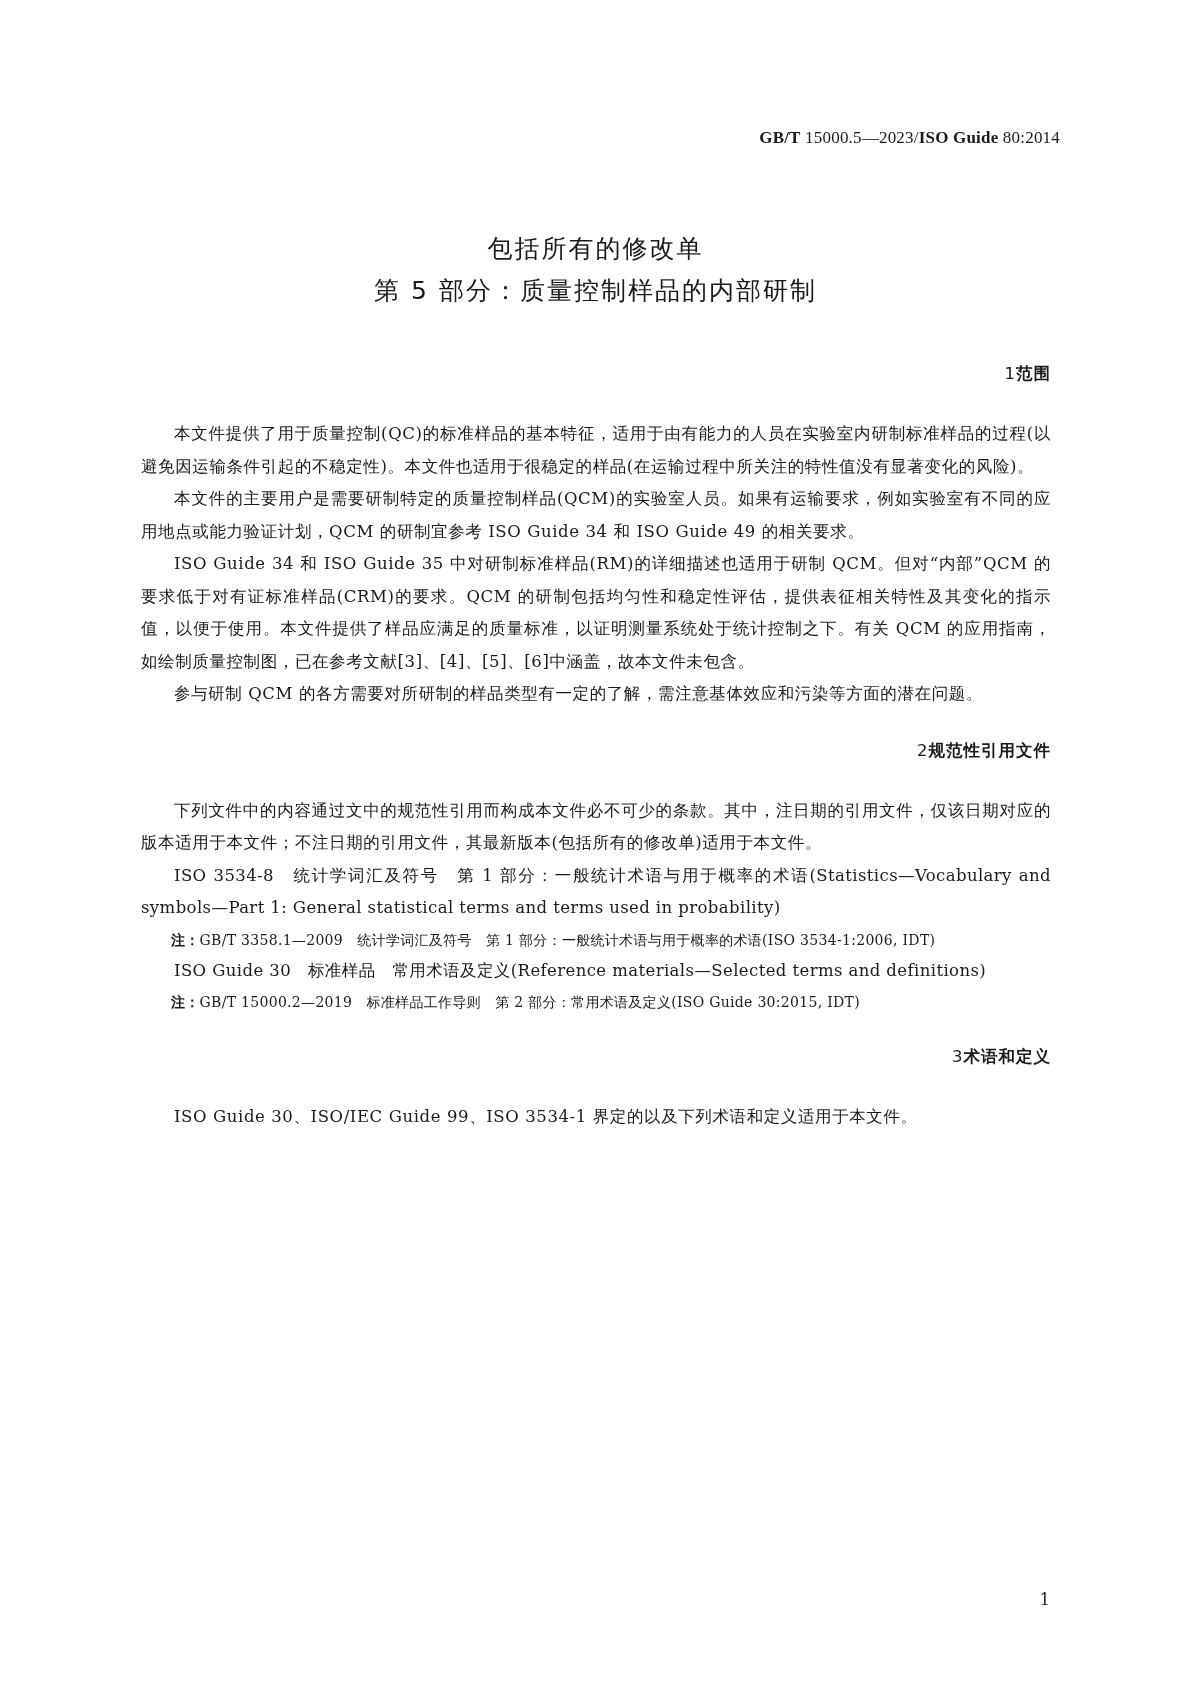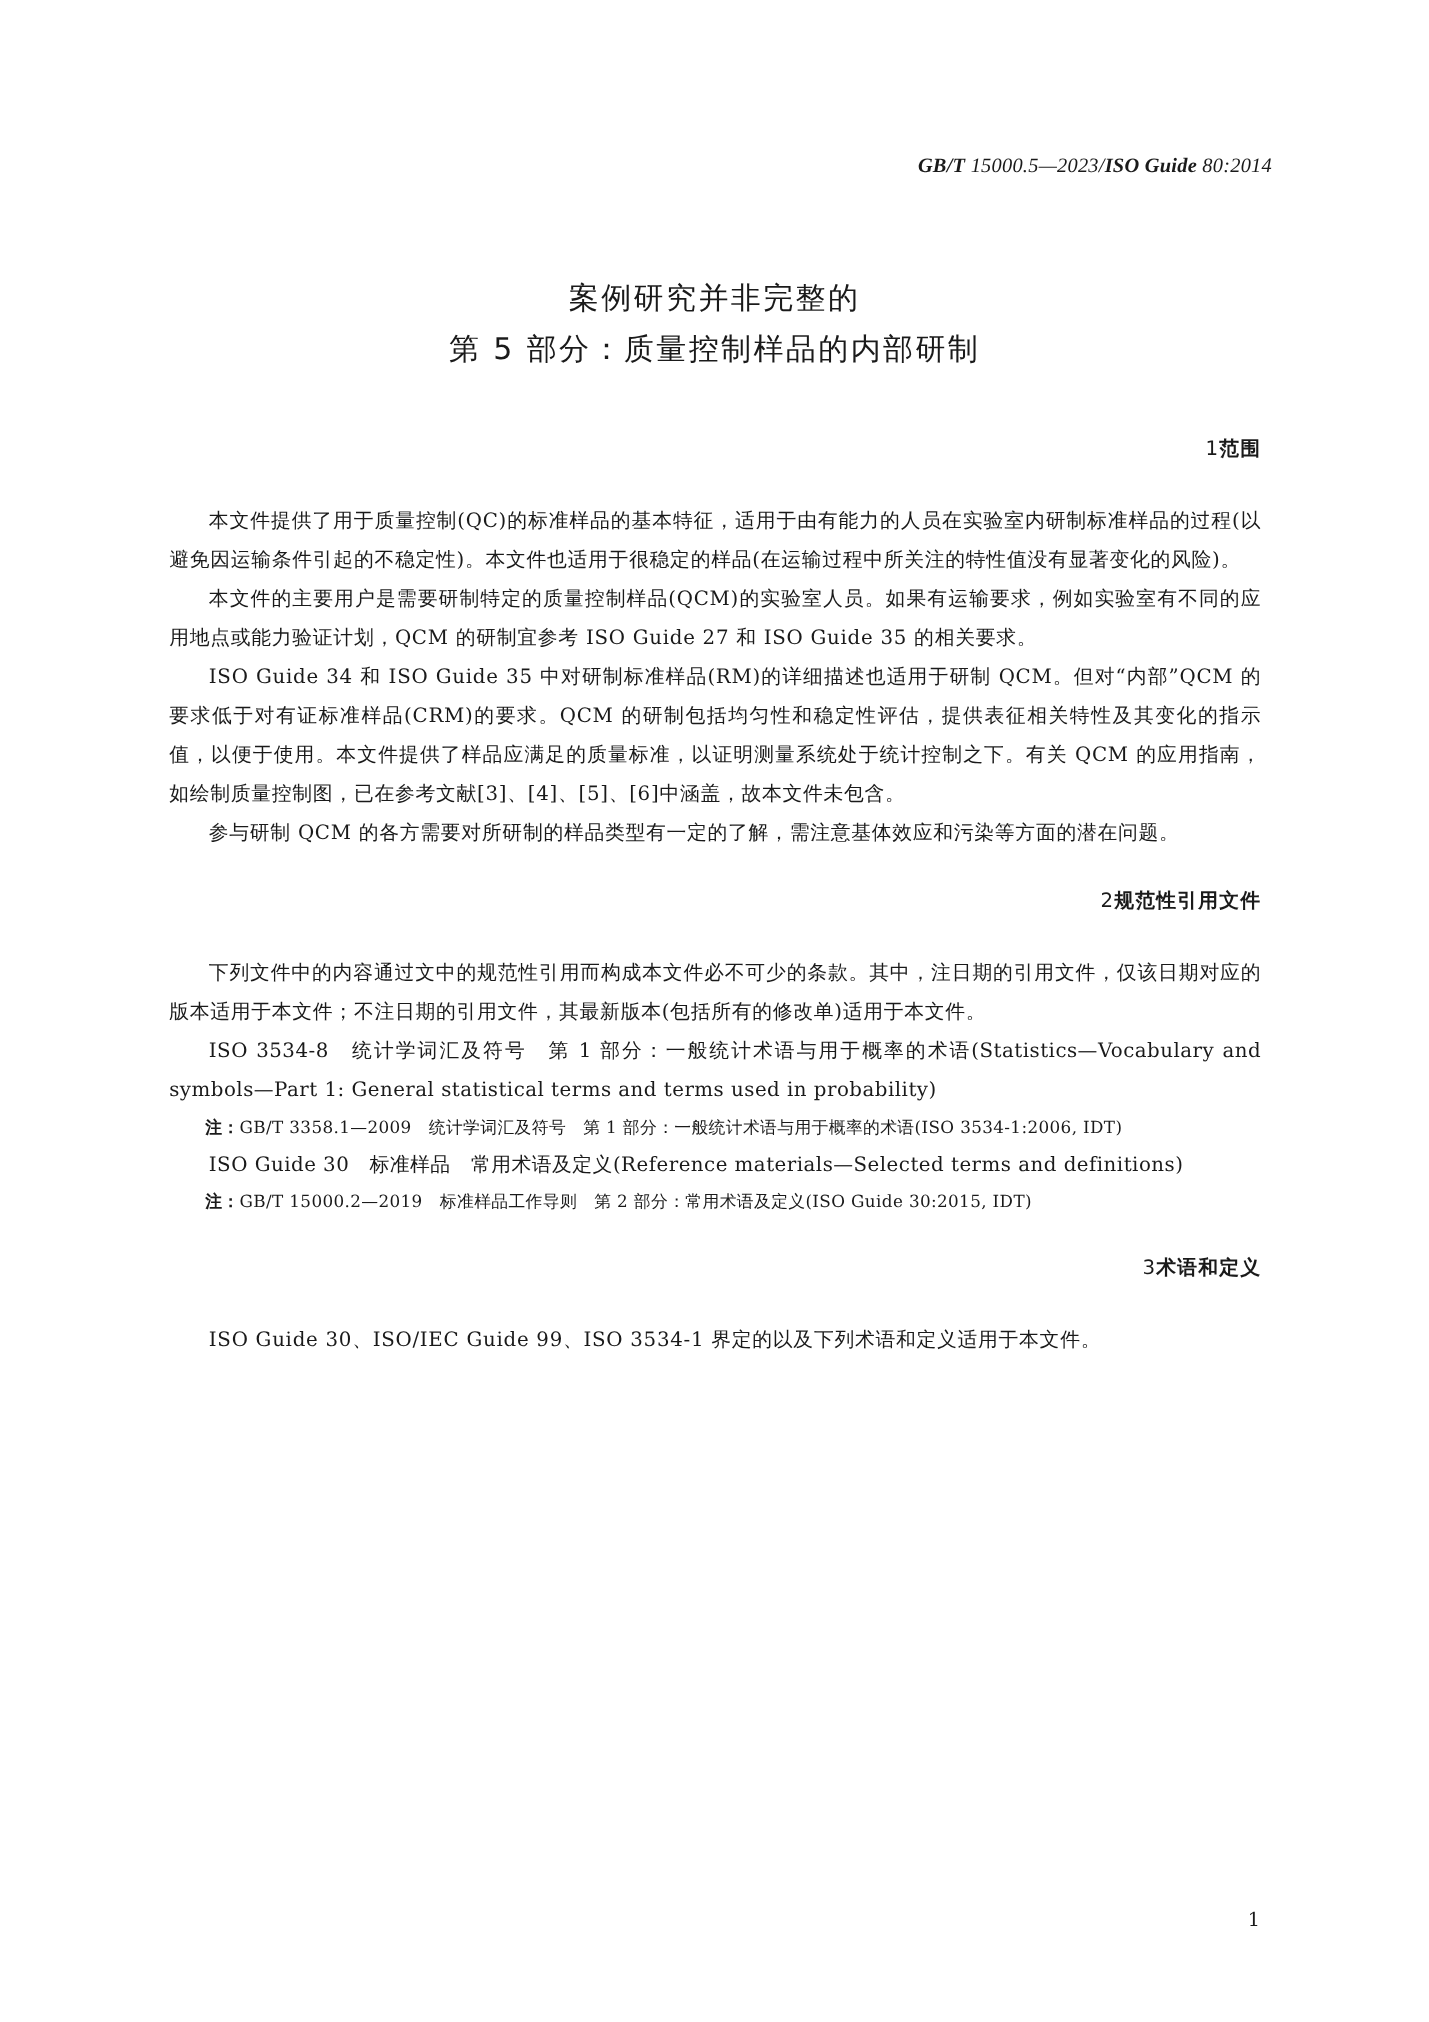--- a/index.html
+++ b/index.html
@@ -1,19 +1,19 @@
 <!DOCTYPE html>
 <html><head>
 <meta charset="utf-8">
 <style>
   html, body { margin: 0; padding: 0; background: #ffffff; }
   body { width: 1191px; height: 1685px; position: relative; overflow: hidden;
          font-family: "DejaVu Serif", "Liberation Serif", serif; color: #1a1a1a; }
   .header-code { position: absolute; top: 128px; right: 131px; font-size: 17px;
-                 font-family: "Liberation Serif", "DejaVu Serif", serif; letter-spacing: 0.2px; font-style: italic; }
+                 font-family: "Liberation Serif", "DejaVu Serif", serif; letter-spacing: 0.2px; }
   .header-code b { font-weight: bold; }
   .title { position: absolute; left: 0; width: 1191px; top: 228px; text-align: center;
            font-family: "DejaVu Sans", "Liberation Sans", sans-serif; font-size: 25px; line-height: 42px; letter-spacing: 2px; }
   .content { position: absolute; left: 141px; width: 910px; top: 360px; }
   .section-heading { font-family: "DejaVu Sans", "Liberation Sans", sans-serif; font-size: 16.5px; font-weight: bold;
                      margin: 0; height: 28px; line-height: 28px; letter-spacing: 1px; text-align: right; }
   .section-heading .num { display: inline-block; width: 28px; font-weight: normal; }
   .para { font-size: 16.5px; line-height: 32.5px; text-indent: 33px; margin: 0; text-align: justify;
           letter-spacing: 0.6px; }
   .ref { font-size: 16.5px; line-height: 32.5px; text-indent: 33px; margin: 0; text-align: justify; letter-spacing: 0.4px; }
@@ -24,30 +24,30 @@
   .page-number { position: absolute; top: 1590px; right: 141px; font-size: 16px; }
 </style>
 </head>
 <body>
 
 <div class="header-code">
   <b>GB/T</b><span> 15000.5—2023/</span><b>ISO Guide</b><span> 80:2014</span>
 </div>
 
 <div class="title">
-  <div>案例研究并非完整的</div>
+  <div>包括所有的修改单</div>
   <div>第 5 部分：质量控制样品的内部研制</div>
 </div>
 
 <div class="content">
 
   <h2 class="section-heading"><span class="num">1</span><span>范围</span></h2>
   <div class="gap-after-heading"></div>
   <p class="para">本文件提供了用于质量控制(QC)的标准样品的基本特征，适用于由有能力的人员在实验室内研制标准样品的过程(以避免因运输条件引起的不稳定性)。本文件也适用于很稳定的样品(在运输过程中所关注的特性值没有显著变化的风险)。</p>
-  <p class="para">本文件的主要用户是需要研制特定的质量控制样品(QCM)的实验室人员。如果有运输要求，例如实验室有不同的应用地点或能力验证计划，QCM 的研制宜参考 ISO Guide 27 和 ISO Guide 35 的相关要求。</p>
+  <p class="para">本文件的主要用户是需要研制特定的质量控制样品(QCM)的实验室人员。如果有运输要求，例如实验室有不同的应用地点或能力验证计划，QCM 的研制宜参考 ISO Guide 34 和 ISO Guide 49 的相关要求。</p>
   <p class="para">ISO Guide 34 和 ISO Guide 35 中对研制标准样品(RM)的详细描述也适用于研制 QCM。但对“内部”QCM 的要求低于对有证标准样品(CRM)的要求。QCM 的研制包括均匀性和稳定性评估，提供表征相关特性及其变化的指示值，以便于使用。本文件提供了样品应满足的质量标准，以证明测量系统处于统计控制之下。有关 QCM 的应用指南，如绘制质量控制图，已在参考文献[3]、[4]、[5]、[6]中涵盖，故本文件未包含。</p>
   <p class="para">参与研制 QCM 的各方需要对所研制的样品类型有一定的了解，需注意基体效应和污染等方面的潜在问题。</p>
   <div class="gap-section"></div>
 
   <h2 class="section-heading"><span class="num">2</span><span>规范性引用文件</span></h2>
   <div class="gap-after-heading"></div>
   <p class="para">下列文件中的内容通过文中的规范性引用而构成本文件必不可少的条款。其中，注日期的引用文件，仅该日期对应的版本适用于本文件；不注日期的引用文件，其最新版本(包括所有的修改单)适用于本文件。</p>
   <p class="ref">ISO 3534-8　统计学词汇及符号　第 1 部分：一般统计术语与用于概率的术语(Statistics—Vocabulary and symbols—Part 1: General statistical terms and terms used in probability)</p>
   <p class="note"><span class="note-label">注：</span><span>GB/T 3358.1—2009　统计学词汇及符号　第 1 部分：一般统计术语与用于概率的术语(ISO 3534-1:2006, IDT)</span></p>
   <p class="ref">ISO Guide 30　标准样品　常用术语及定义(Reference materials—Selected terms and definitions)</p>

